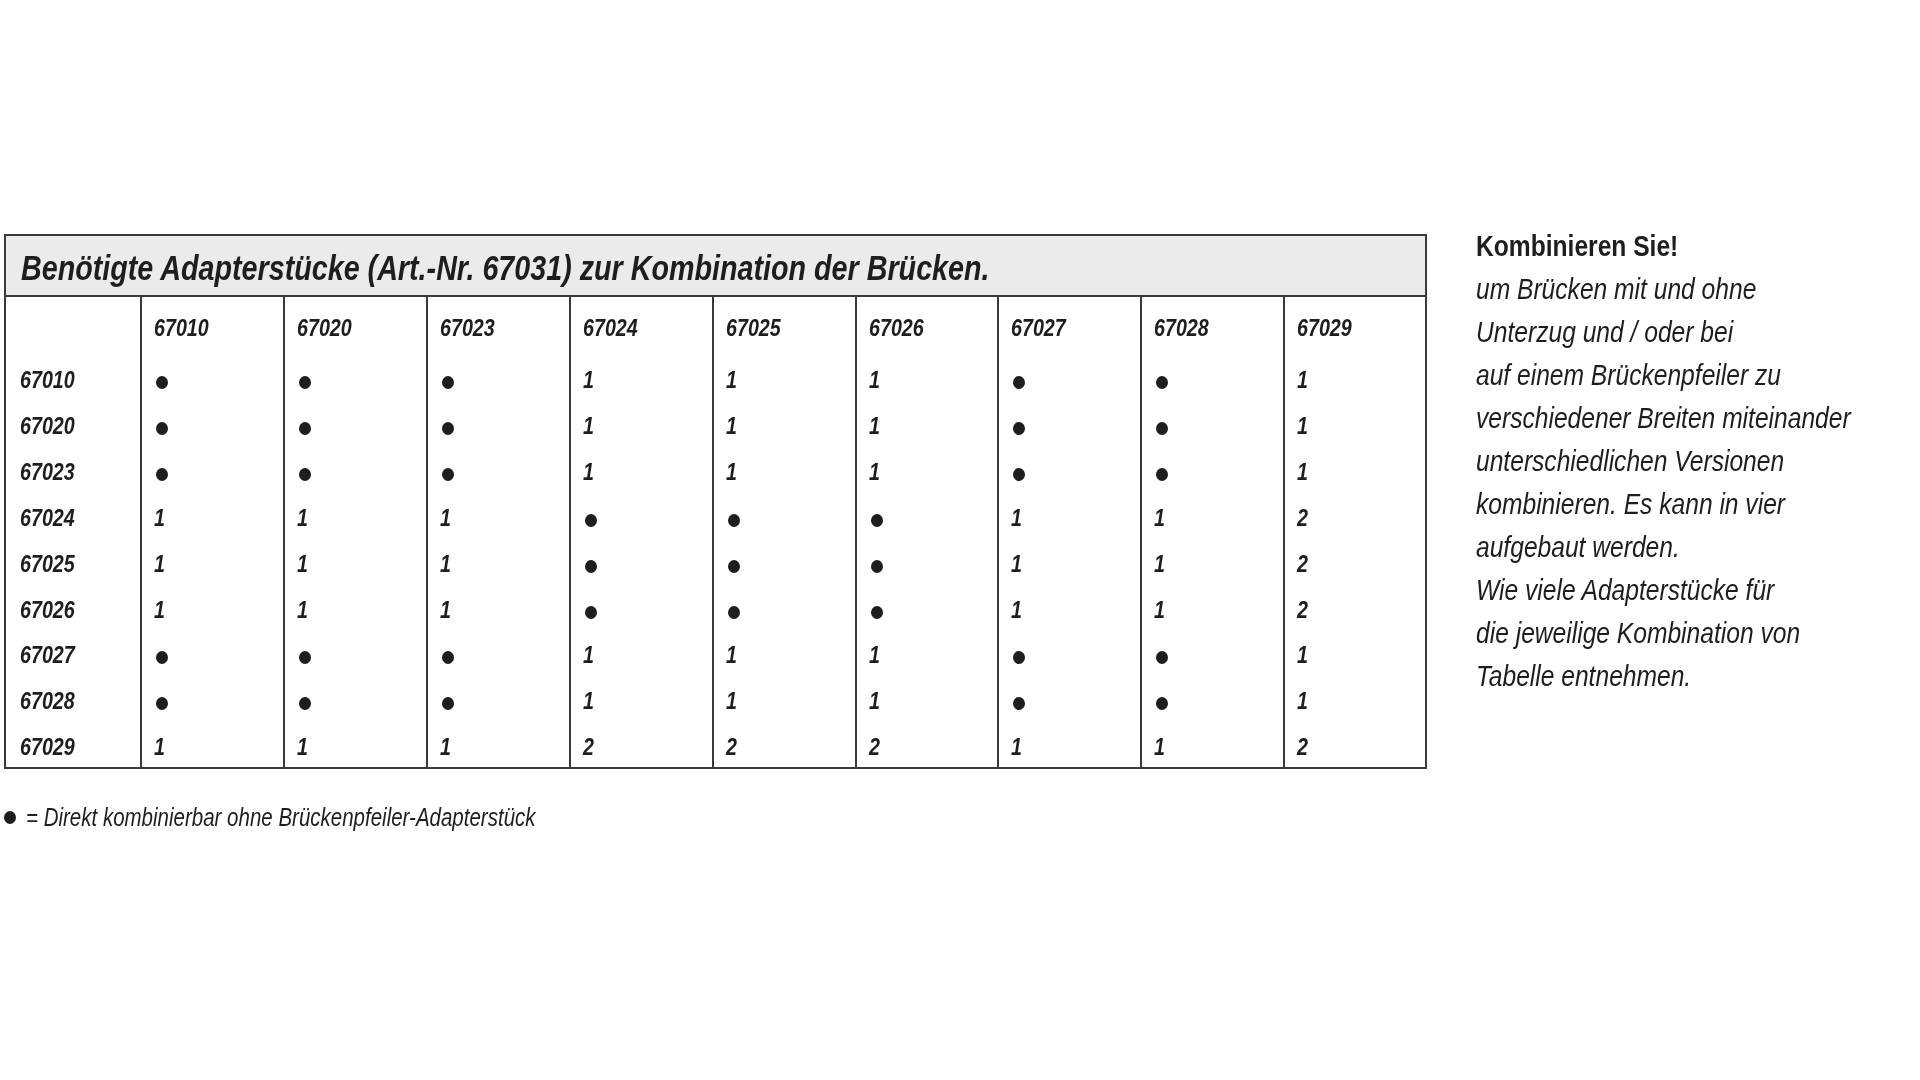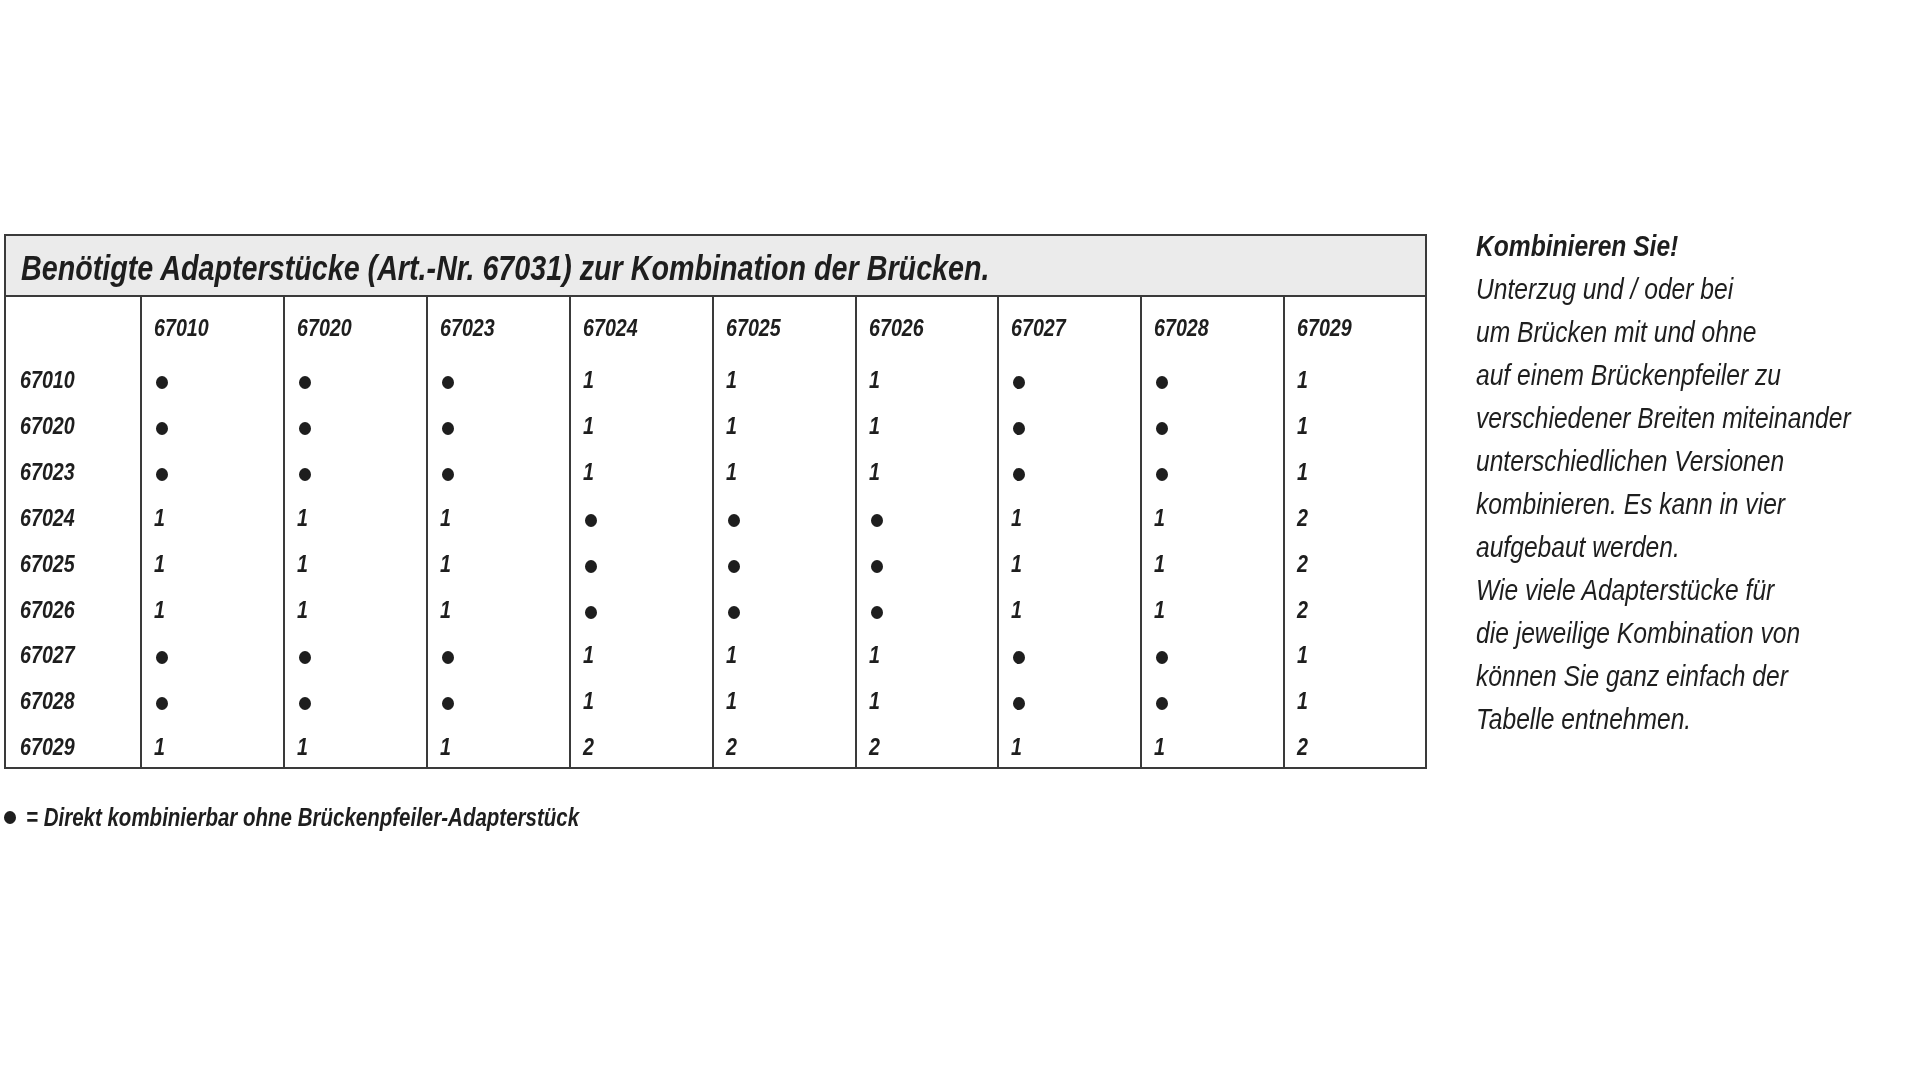--- a/index.html
+++ b/index.html
@@ -27,30 +27,30 @@
   .row-label {
     position:absolute; left:14px; font-size:24px; font-weight:bold; font-style:italic;
   }
   .cell {
     position:absolute; font-size:24px; font-weight:bold; font-style:italic;
   }
   .dot {
     position:absolute; width:12px; height:13px; border-radius:50%; background:#1e1e1e;
   }
   #footnote {
-    position:absolute; left:4px; top:803px; font-size:25px; font-weight:bold; font-style:italic;
+    position:absolute; left:4px; top:803px; font-size:25px; font-weight:normal; font-style:italic;
   }
   #footnote .dot-inline {
     display:inline-block; width:12px; height:13px; border-radius:50%; background:#1e1e1e;
     vertical-align:middle; margin-right:10px; margin-top:-4px;
   }
   #side {
     position:absolute; left:1476px; top:224px; width:440px;
   }
-  #side-heading { font-size:30px; font-weight:bold; font-style:italic; height:43px; line-height:43px; }
+  #side-heading { font-size:30px; font-weight:bold; height:43px; line-height:43px; }
   .side-line { font-size:30px; font-style:italic; height:43px; line-height:43px; }
 </style>
 </head>
 <body>
 
 <div id="table-box">
   <div id="title-bar">
     <span id="title-text" class="cond">Benötigte Adapterstücke (Art.-Nr. 67031) zur Kombination der Brücken.</span>
   </div>
   <div id="grid">
@@ -165,25 +165,24 @@
     </div>
 </div>
 
 <div id="footnote">
   <span class="dot-inline"></span><span class="cond">= Direkt kombinierbar ohne Brückenpfeiler-Adapterstück</span>
 </div>
 
 <div id="side">
   <div id="side-heading"><span class="cond">Kombinieren Sie!</span></div>
   <div id="side-lines">
+      <div class="side-line"><span class="cond">um Brücken mit und ohne</span></div>
       <div class="side-line"><span class="cond">Unterzug und / oder bei</span></div>
-      <div class="side-line"><span class="cond">um Brücken mit und ohne</span></div>
       <div class="side-line"><span class="cond">auf einem Brückenpfeiler zu</span></div>
       <div class="side-line"><span class="cond">verschiedener Breiten miteinander</span></div>
       <div class="side-line"><span class="cond">unterschiedlichen Versionen</span></div>
       <div class="side-line"><span class="cond">kombinieren. Es kann in vier</span></div>
       <div class="side-line"><span class="cond">aufgebaut werden.</span></div>
       <div class="side-line"><span class="cond">Wie viele Adapterstücke für</span></div>
       <div class="side-line"><span class="cond">die jeweilige Kombination von</span></div>
-      <div class="side-line"><span class="cond">können Sie ganz einfach der</span></div>
       <div class="side-line"><span class="cond">Tabelle entnehmen.</span></div>
     </div>
 </div>
 
 </body></html>

